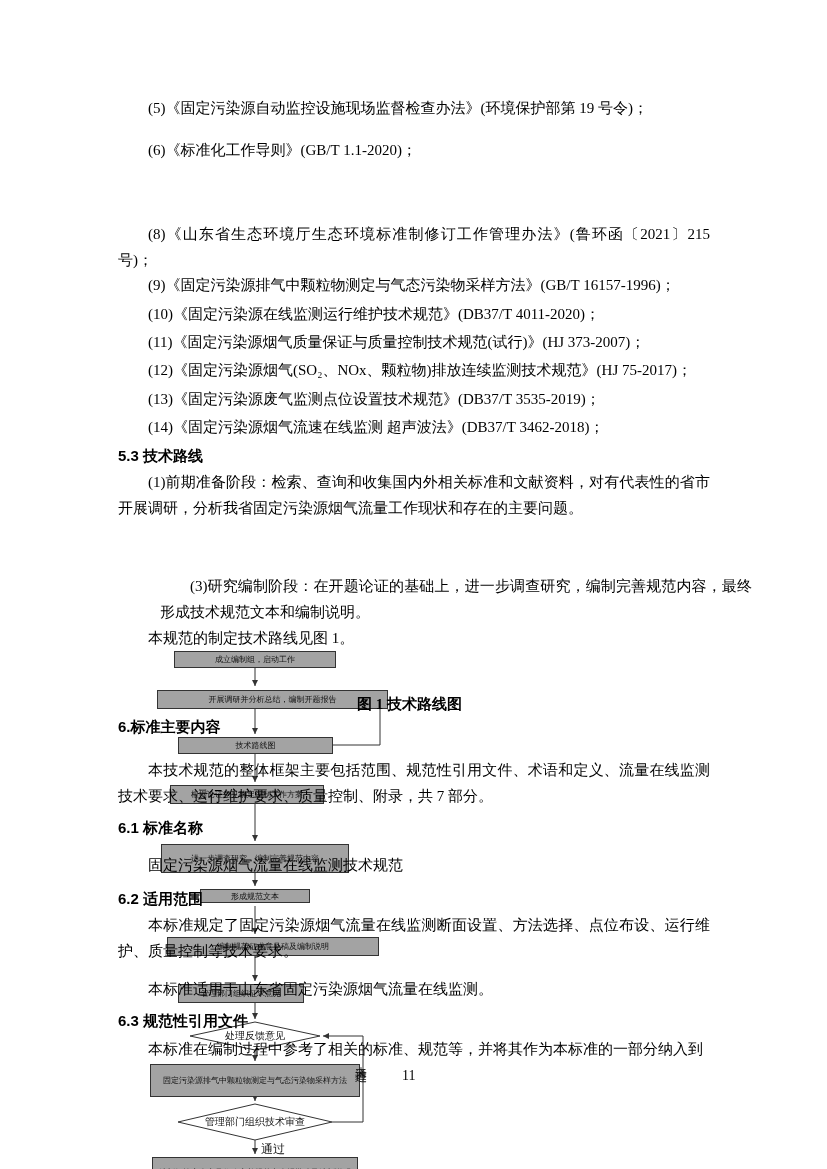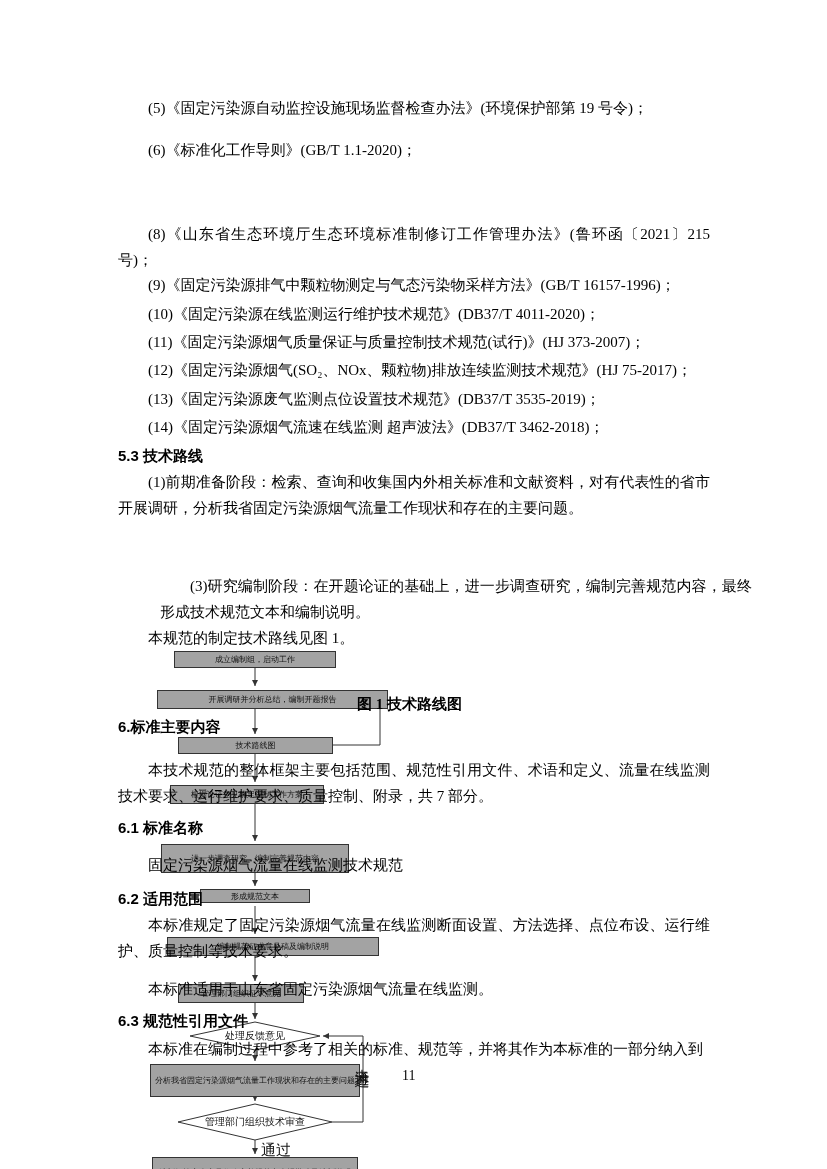--- a/index.html
+++ b/index.html
@@ -72,21 +72,21 @@
     color: #111;
     display: flex;
     align-items: center;
     justify-content: center;
     text-align: left;
   }
   .flabel {
     position: absolute;
     z-index: 1;
     font-family: "Liberation Sans", "DejaVu Sans", sans-serif;
-    font-size: 15px;
+    font-size: 12px;
     color: #111;
   }
   .vert { writing-mode: vertical-rl; text-orientation: upright; letter-spacing: 2px; }
 </style>
 </head>
 <body>
 
 <div class="page">
 
   <svg class="flow-svg" width="827" height="1169" viewBox="0 0 827 1169" aria-hidden="true">
@@ -116,21 +116,21 @@
 
   <div class="node" style="left:174px; top:651px; width:162px; height:17px;">成立编制组，启动工作</div>
   <div class="node" style="left:157px; top:690px; width:231px; height:19px;">开展调研并分析总结，编制开题报告</div>
   <div class="node" style="left:178px; top:737px; width:155px; height:17px;">技术路线图</div>
   <div class="node" style="left:170px; top:785px; width:154px; height:19px;">根据论证意见确定编制工作方案</div>
   <div class="node" style="left:161px; top:844px; width:188px; height:29px;">进一步调查研究，编制完善规范内容</div>
   <div class="node" style="left:200px; top:889px; width:110px; height:14px;">形成规范文本</div>
   <div class="node" style="left:167px; top:937px; width:212px; height:19px;">编制规范征求意见稿及编制说明</div>
   <div class="node" style="left:178px; top:984px; width:126px; height:19px;">管理部门组织征求意见</div>
   <div class="dtext" style="left:196px; top:1028px; width:118px; height:16px;">处理反馈意见</div>
-  <div class="node" style="left:150px; top:1064px; width:210px; height:33px;">分析我省固定污染源烟气流量工作现状和存在的主要问题</div>
+  <div class="node" style="left:150px; top:1064px; width:210px; height:33px;">固定污染源排气中颗粒物测定与气态污染物采样方法</div>
   <div class="dtext" style="left:181px; top:1113px; width:148px; height:18px;">管理部门组织技术审查</div>
   <div class="flabel" style="left:261px; top:1141px;">通过</div>
   <div class="flabel vert" style="left:352px; top:1057px;">未通过</div>
   <div class="node" style="left:152px; top:1157px; width:206px; height:30px;">编制组按审查意见修改完善规范文本报批稿及编制说明</div>
 
   <div class="caption" style="left:357px; top:695px;">图 1  技术路线图</div>
 
   <div class="t indent" style="top:95px;">(5)《固定污染源自动监控设施现场监督检查办法》(环境保护部第 19 号令)；</div>
   <div class="t indent" style="top:137px;">(6)《标准化工作导则》(GB/T 1.1-2020)；</div>
   <div class="t indent" style="top:221px;">(8)《山东省生态环境厅生态环境标准制修订工作管理办法》(鲁环函〔2021〕215 号)；</div>

